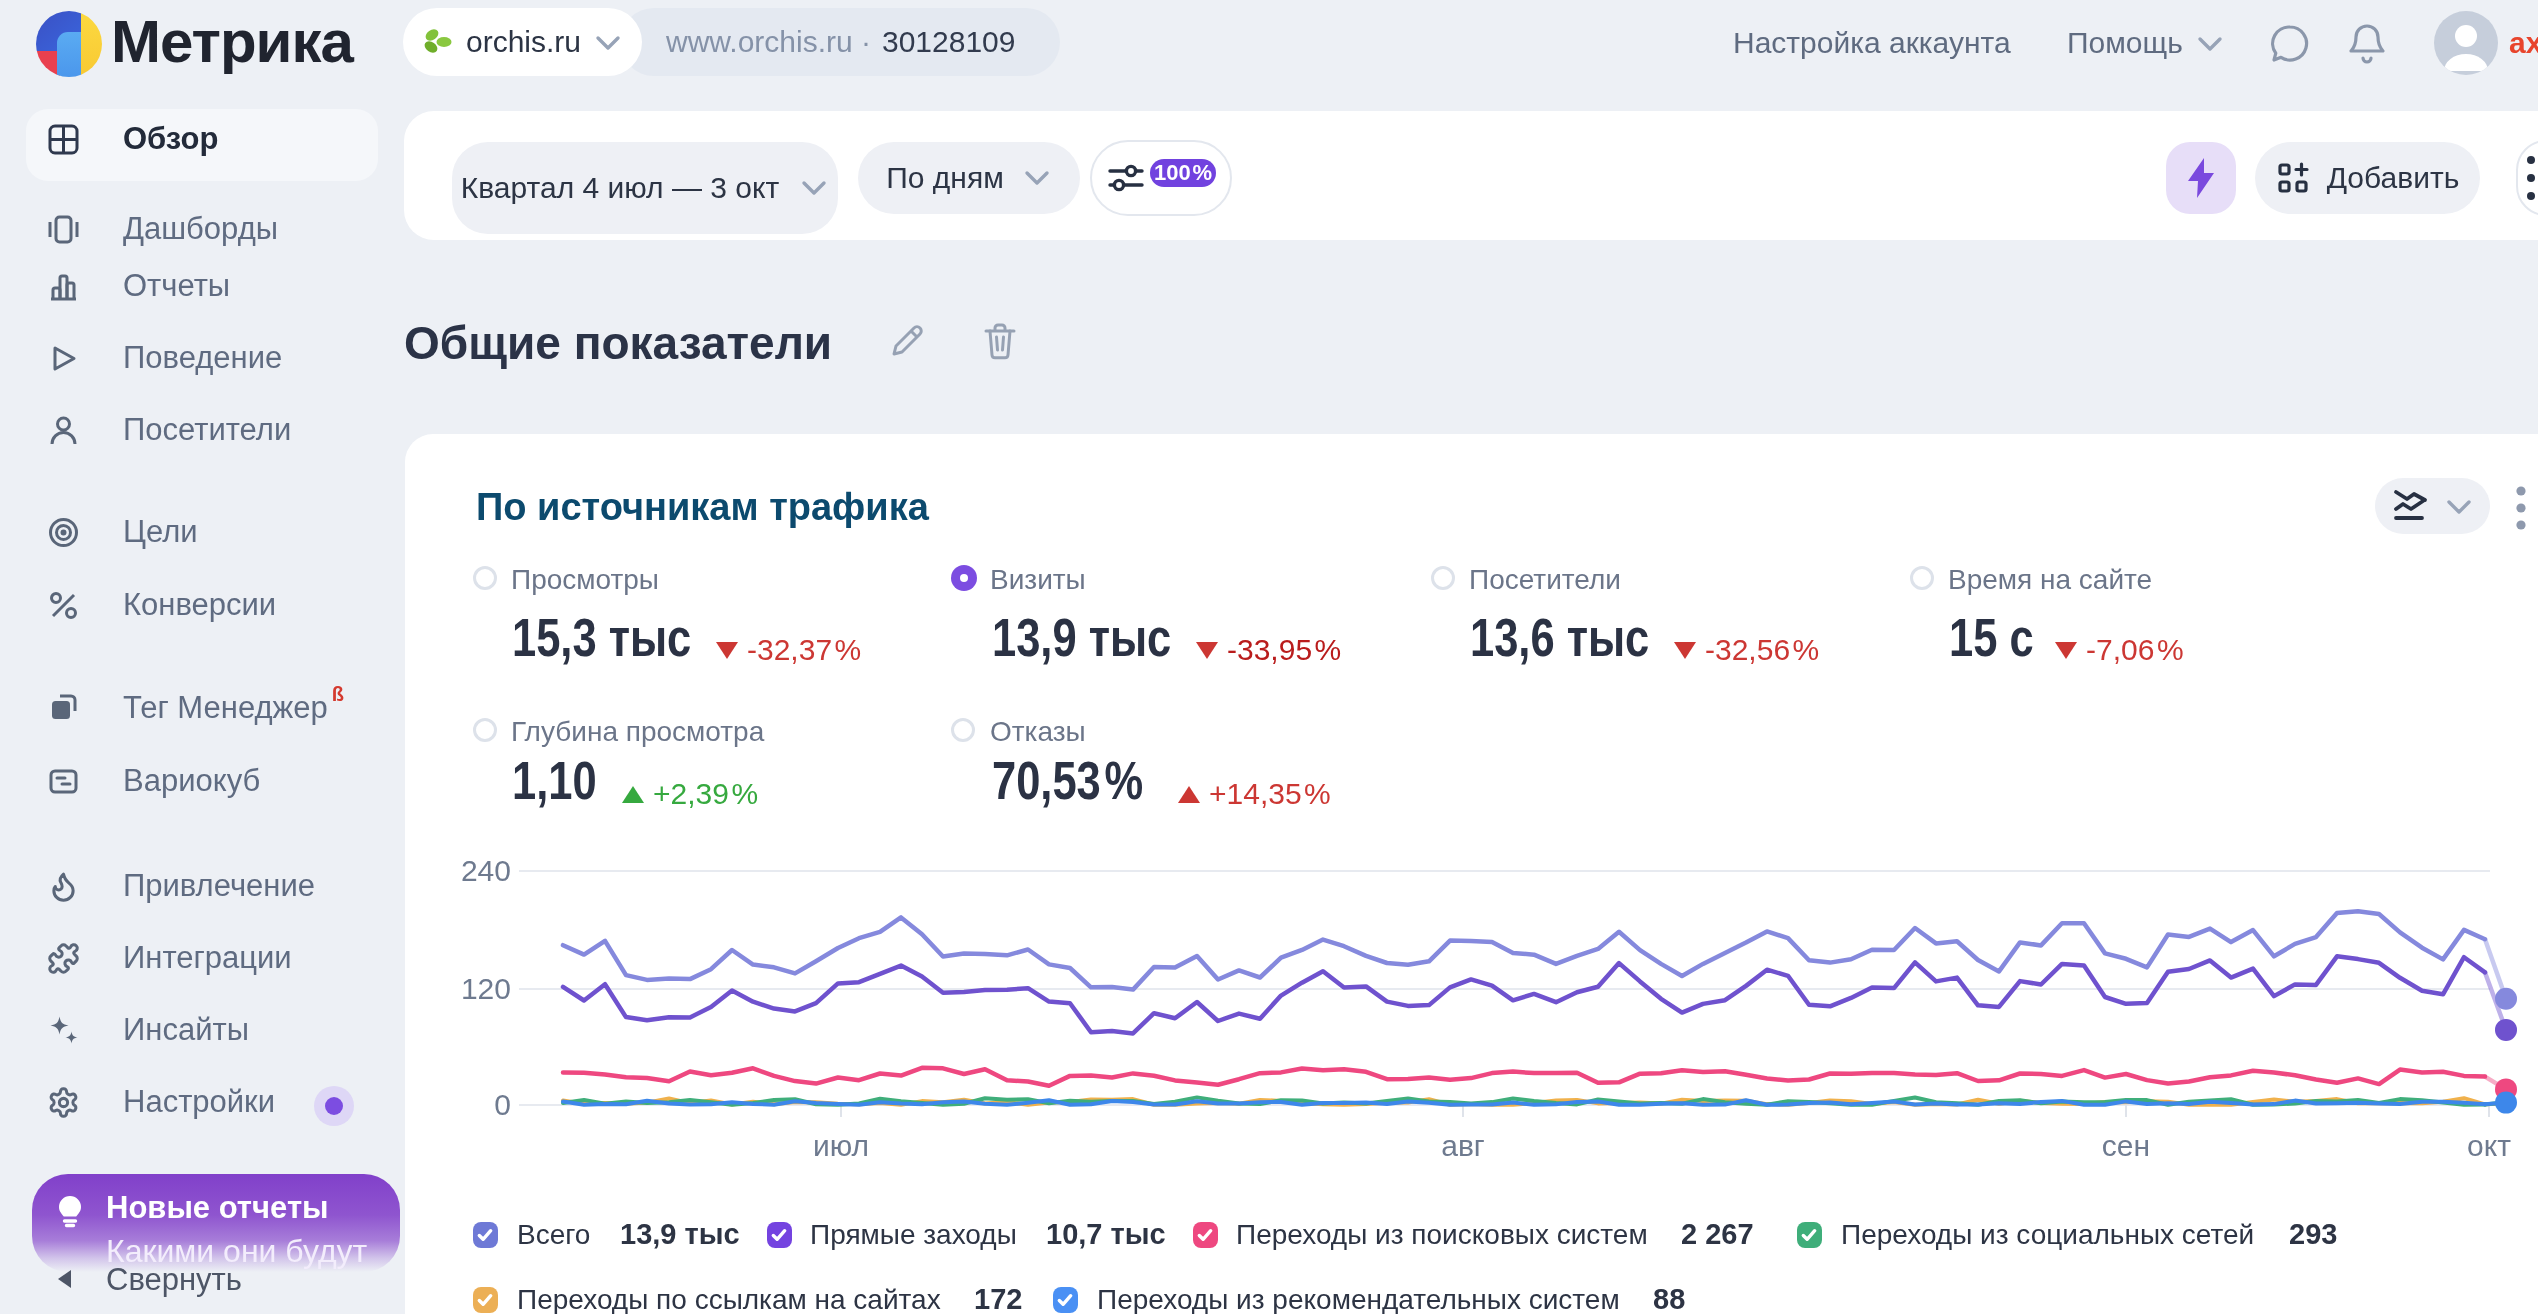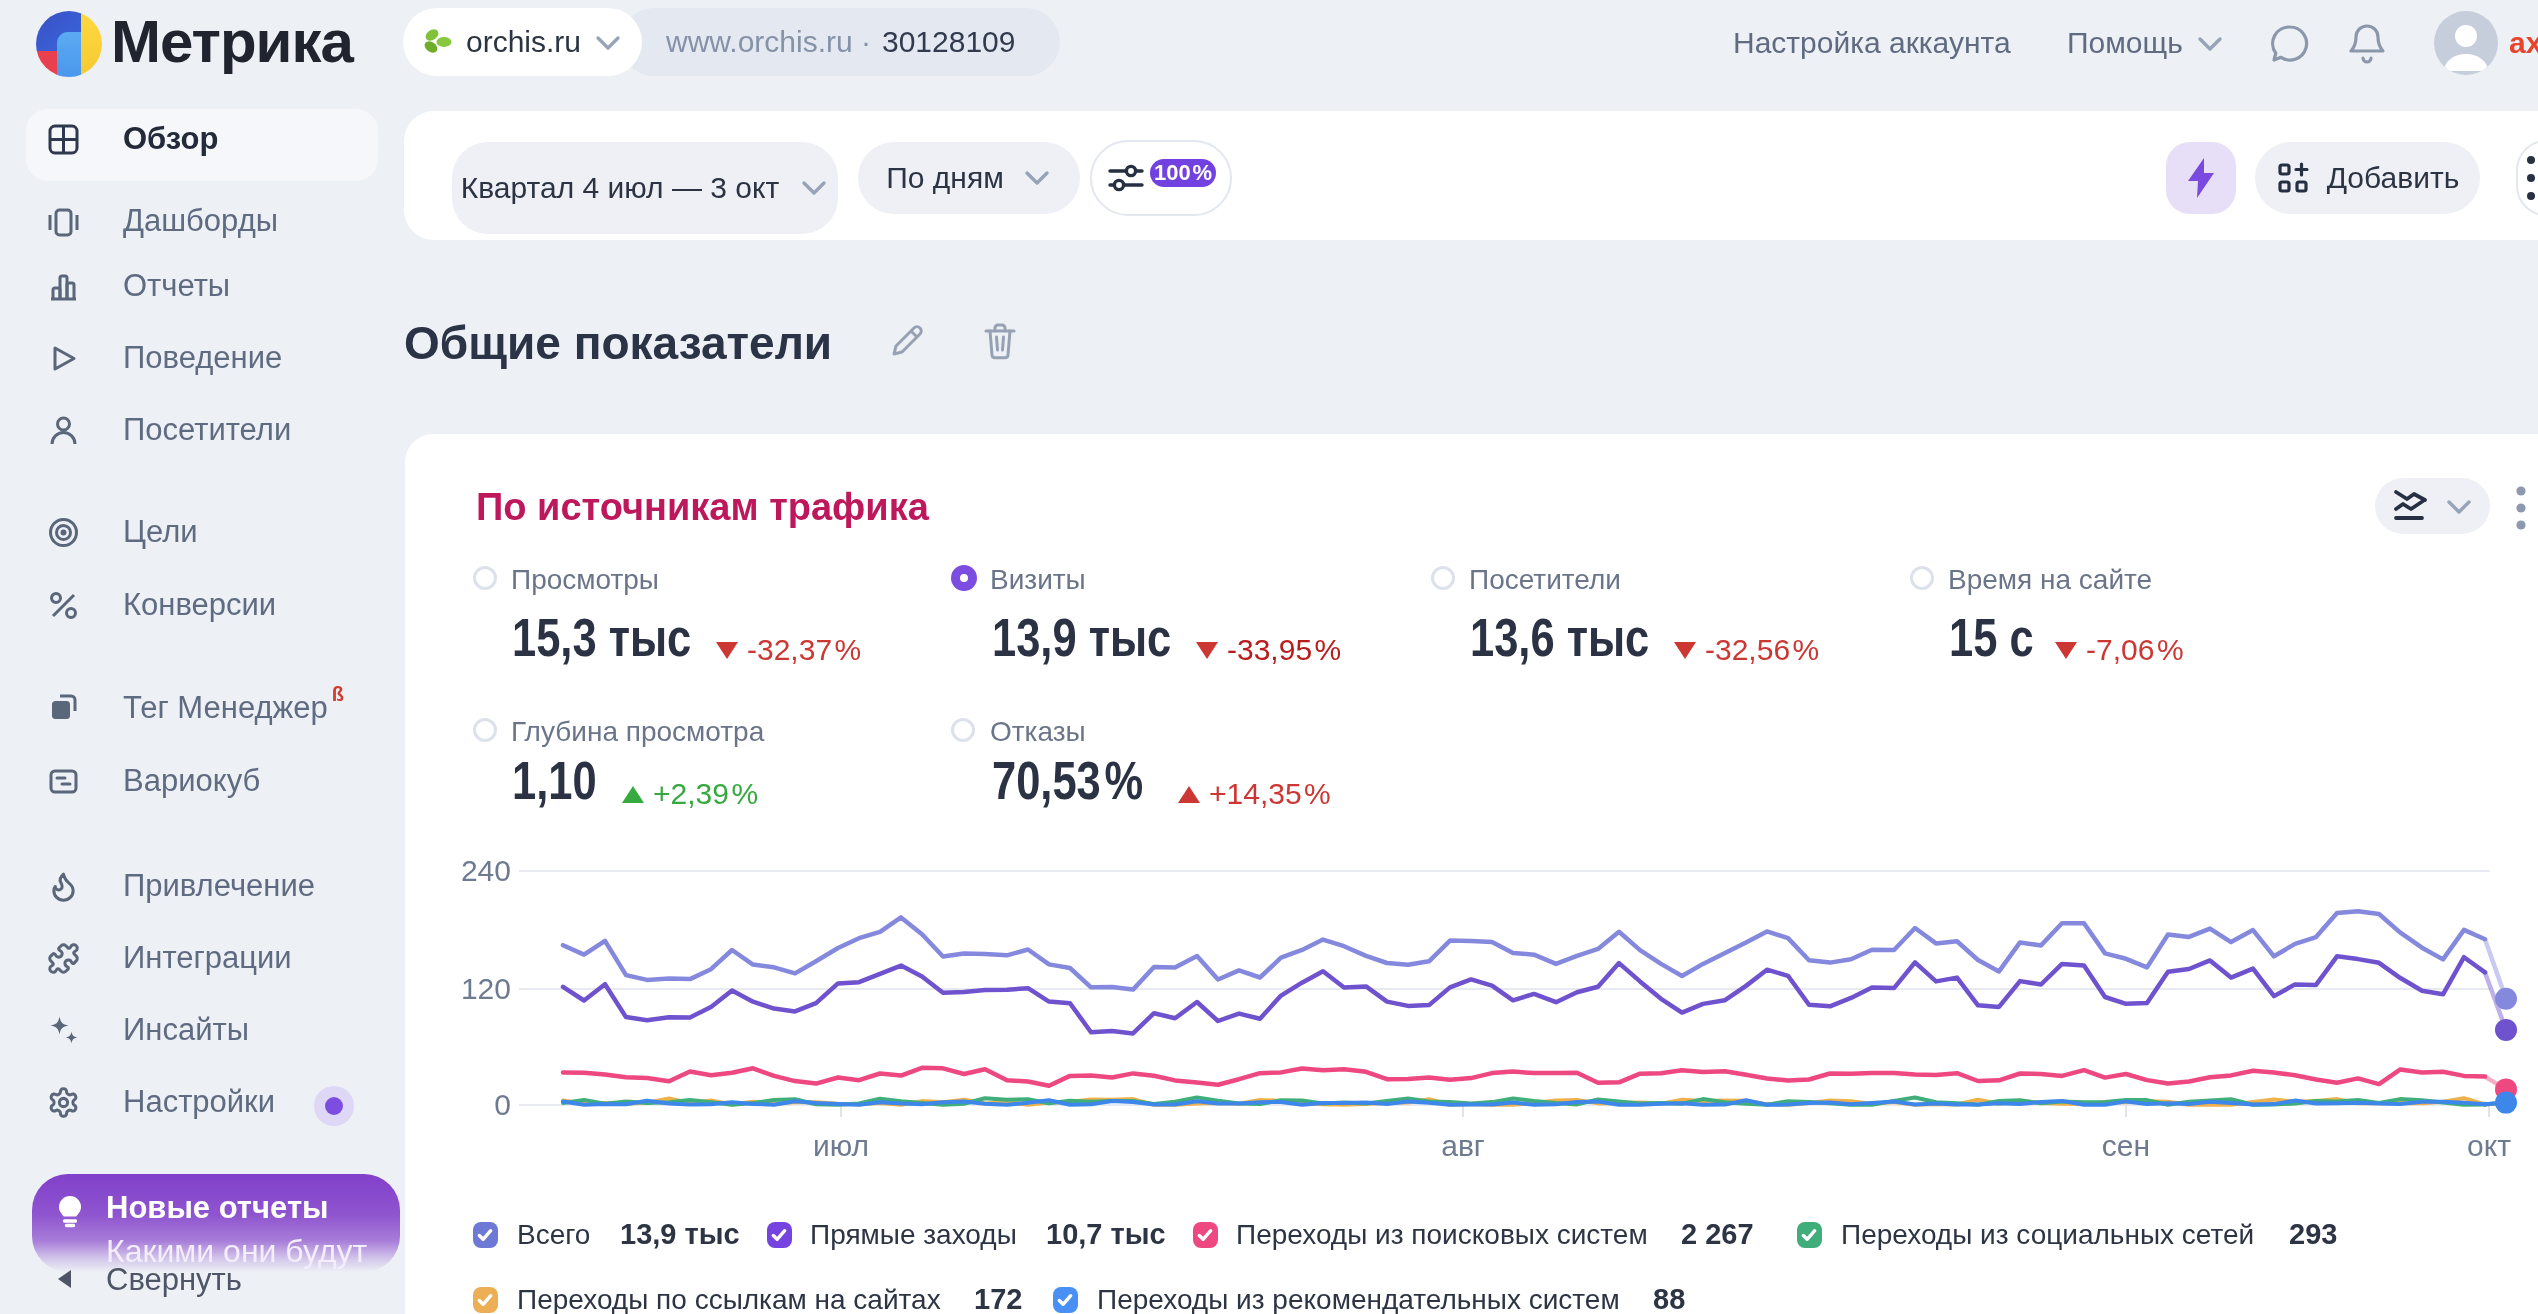--- a/index.html
+++ b/index.html
@@ -49,21 +49,21 @@
 <div class="abs" style="left:26px;top:109px;width:352px;height:72px;background:#f5f7fa;border-radius:22px;"></div>
 <div class="nav-item" style="top:121px;color:#232b3a;font-weight:600;">
   <svg width="33" height="33" viewBox="0 0 33 33" fill="none" stroke="#2f394e" stroke-width="3">
     <rect x="3" y="3" width="27" height="27" rx="5"></rect>
     <line x1="16.5" y1="3" x2="16.5" y2="30"></line>
       <line x1="3" y1="16.5" x2="30" y2="16.5"></line>
   </svg>
   <span>Обзор</span>
 </div>
 
-<div class="nav-item" style="top:203px;align-items:flex-end;">
+<div class="nav-item" style="top:211px;">
   <svg width="33" height="33" viewBox="0 0 33 33" fill="none" stroke="#5a6679" stroke-width="3">
     <rect x="9" y="4" width="15" height="25" rx="3.5"></rect>
     <line x1="3" y1="9" x2="3" y2="24"></line>
       <line x1="30" y1="9" x2="30" y2="24"></line>
   </svg>
   <span>Дашборды</span>
 </div>
 <div class="nav-item" style="top:268px;">
   <svg width="33" height="33" viewBox="0 0 33 33" fill="none" stroke="#5a6679" stroke-width="3">
     <path d="M6 29 v-9 a2 2 0 0 1 2-2 h3 a2 2 0 0 1 2 2 v9"></path>
@@ -247,21 +247,21 @@
   <line x1="23" y1="9" x2="29" y2="15"></line>
 </svg>
 <svg class="abs" style="left:982px;top:322px;" width="36" height="38" viewBox="0 0 36 38" fill="none" stroke="#96a1b3" stroke-width="3" stroke-linecap="round">
   <path d="M4 9 h28 M13 9 V6 a3 3 0 0 1 3-3 h4 a3 3 0 0 1 3 3 v3"></path>
   <path d="M8 9 l2 24 a3 3 0 0 0 3 2.8 h10 a3 3 0 0 0 3-2.8 l2-24"></path>
   <path d="M14.5 15 l1 13 M21.5 15 l-1 13"></path>
 </svg>
 
 <div class="abs" style="left:405px;top:434px;width:2133px;height:880px;background:#fff;border-radius:28px 0 0 0;"></div>
 
-<div class="abs" style="left:476px;top:486px;font-size:38px;font-weight:600;color:#be185d;">По источникам трафика</div>
+<div class="abs" style="left:476px;top:486px;font-size:38px;font-weight:600;color:#0c4a6e;">По источникам трафика</div>
 <div class="abs" style="left:2375px;top:478px;width:115px;height:56px;background:#eef0f5;border-radius:28px;"></div>
 <svg class="abs" style="left:2392px;top:486px;" width="40" height="40" viewBox="0 0 40 40" fill="none" stroke="#273042" stroke-width="3.8" stroke-linecap="round" stroke-linejoin="round">
   <path d="M4 6 l11 7 7-5 11 6"></path>
   <path d="M4 23 l7-5 8 5 12-8"></path>
   <line x1="4" y1="32" x2="30" y2="32"></line>
 </svg>
 <svg class="abs" style="left:2444px;top:494px;" width="30" height="26" viewBox="0 0 30 26" fill="none" stroke="#97a3b7" stroke-width="3.4" stroke-linecap="round" stroke-linejoin="round">
     <path d="M5 8 l10 10 10-10"></path>
   </svg>
 <div class="abs" style="left:2516px;top:486px;width:10px;height:44px;">

